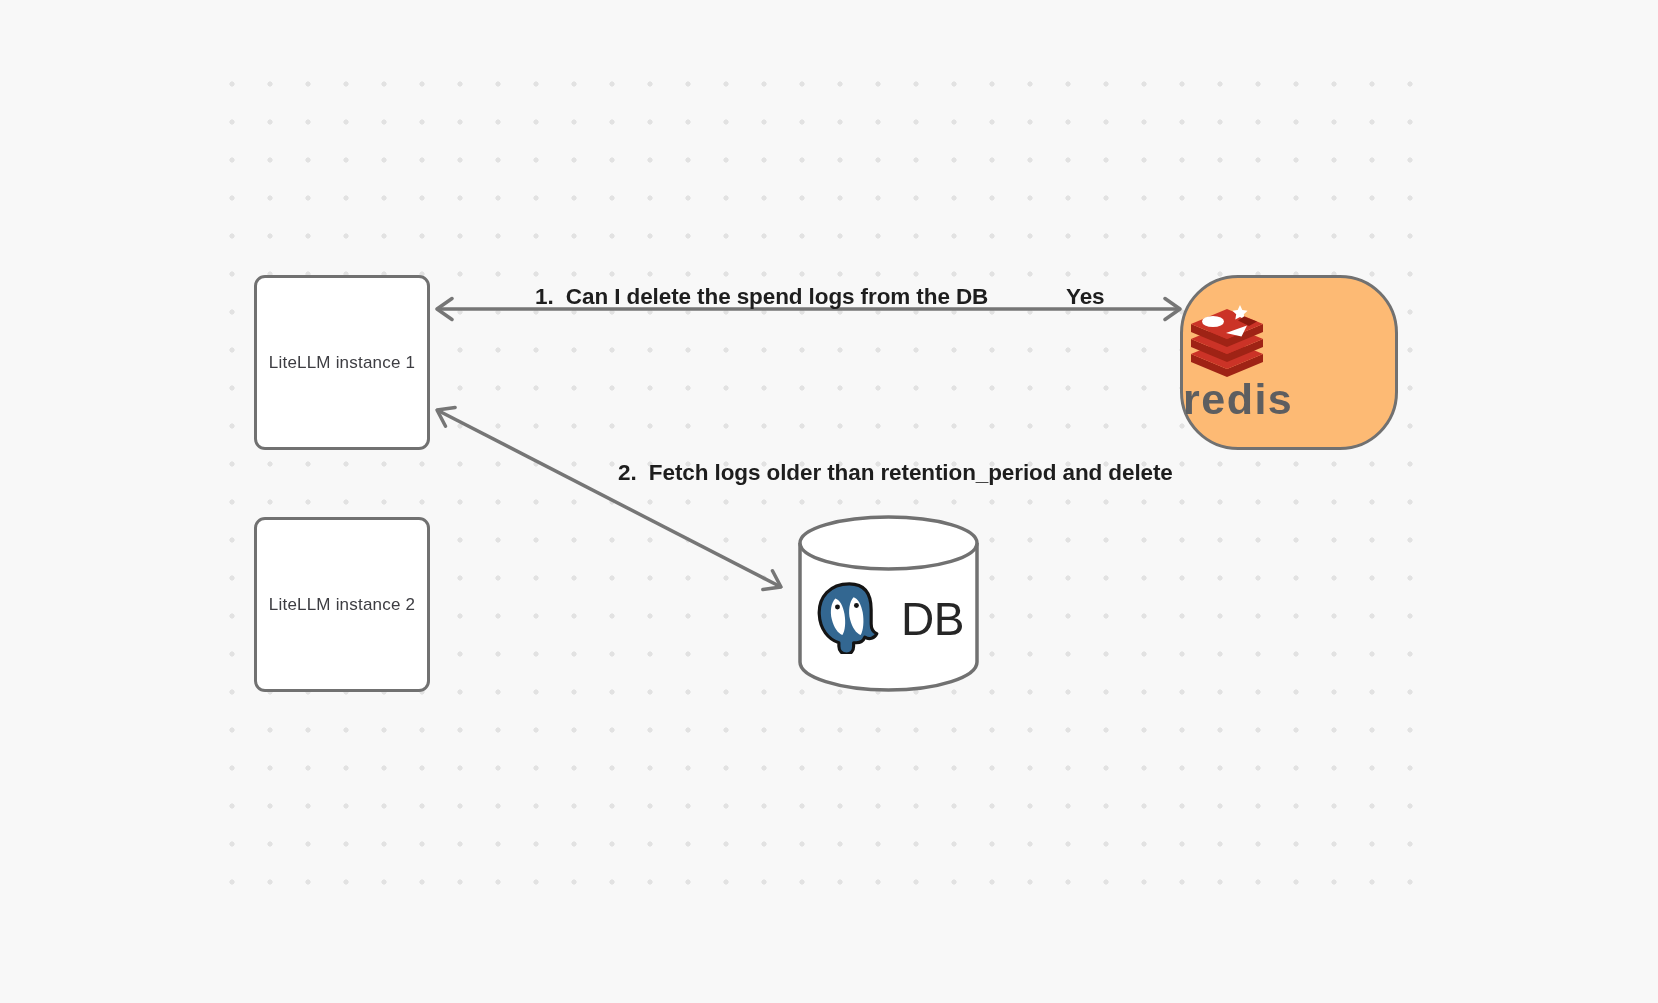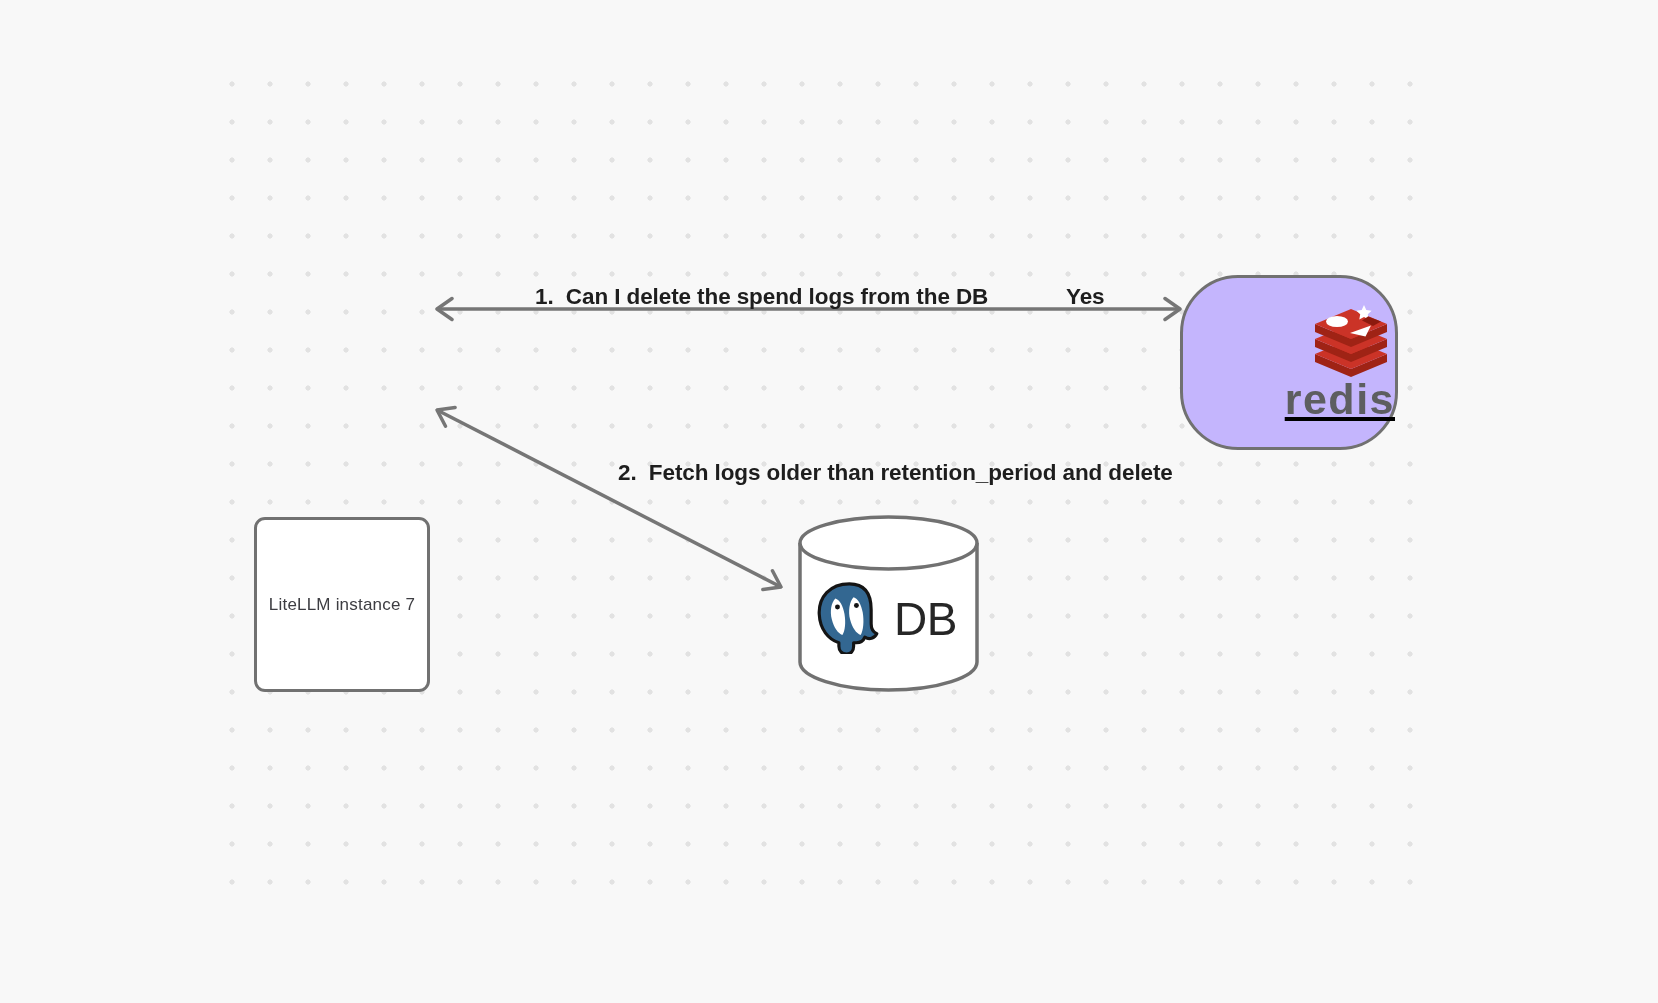--- a/index.html
+++ b/index.html
@@ -15,32 +15,32 @@
   }
   .arrows{position:absolute;left:0;top:0;width:1658px;height:1003px;overflow:visible;}
   .node-box{
     position:absolute;left:254px;width:176px;height:175px;box-sizing:border-box;
     background:#fff;border:3.5px solid #717171;border-radius:11px;
     display:flex;align-items:center;justify-content:center;
   }
   .node-box .box-label{font-size:17px;color:#3d3d42;letter-spacing:.2px;}
   .redis-node{
     position:absolute;left:1180px;top:275px;width:218px;height:175px;box-sizing:border-box;
-    background:#c4b5fd;border:3.5px solid #717171;border-radius:58px;
-    display:flex;flex-direction:column;align-items:flex-end;justify-content:center;text-decoration:underline;
+    background:#fdba74;border:3.5px solid #717171;border-radius:58px;
+    display:flex;flex-direction:column;align-items:flex-start;justify-content:center;
   }
   .redis-word{
     font-size:43px;font-weight:bold;color:#5d5e60;line-height:1;
     letter-spacing:1.5px;margin-top:1px;
   }
   .cyl{position:absolute;left:797px;top:514px;width:183px;height:178px;}
   .cyl-shape{position:absolute;left:0;top:0;}
   .pg-icon{position:absolute;left:17px;top:67px;}
   .db-label{
-    position:absolute;left:97px;top:82px;font-size:46px;font-weight:500;
+    position:absolute;left:104px;top:82px;font-size:46px;font-weight:500;
     color:#262626;line-height:1;letter-spacing:-.5px;
   }
   .elabel{
     position:absolute;font-weight:bold;font-size:22.5px;color:#1e1e1e;
     white-space:pre;letter-spacing:-.1px;line-height:1.2;margin-left:34px;
   }
   .elabel1{left:501px;top:283px;}
   .elabel-yes{left:1032px;top:283px;}
   .elabel2{left:584px;top:459px;}
 </style>
@@ -54,22 +54,25 @@
   <svg class="arrows" viewBox="0 0 1658 1003">
     <defs>
       <marker id="ah" viewBox="-18 -14 20 28" refX="0" refY="0" markerWidth="20" markerHeight="28" markerUnits="userSpaceOnUse" orient="auto-start-reverse">
         <path d="M-15,-10.5 L0,0 L-15,10.5" fill="none" stroke="#767676" stroke-width="3.5" stroke-linecap="round" stroke-linejoin="round"></path>
       </marker>
     </defs>
     <line x1="437" y1="309" x2="1180" y2="309" stroke="#767676" stroke-width="3.5" marker-start="url(#ah)" marker-end="url(#ah)"></line>
     <line x1="437" y1="410" x2="781" y2="587" stroke="#767676" stroke-width="3.5" marker-start="url(#ah)" marker-end="url(#ah)"></line>
   </svg>
 
+  <div class="node-box" style="top:275px;">
+    <span class="box-label">LiteLLM instance 1</span>
+  </div>
   <div class="node-box" style="top:517px;">
-    <span class="box-label">LiteLLM instance 7</span>
+    <span class="box-label">LiteLLM instance 2</span>
   </div>
 
   <div class="redis-node">
     <svg width="88" height="72" viewBox="0 0 88 72">
 
       <path d="M8,49 L8,57 L44,72 L80,57 L80,49 L44,64 Z" fill="#9f2315"></path>
       <path d="M44,34 L80,49 L44,64 L8,49 Z" fill="#cb3327"></path>
 
       <path d="M8,34 L8,42 L44,57 L80,42 L80,34 L44,49 Z" fill="#9f2315"></path>
       <path d="M44,19 L80,34 L44,49 L8,34 Z" fill="#cb3327"></path>

